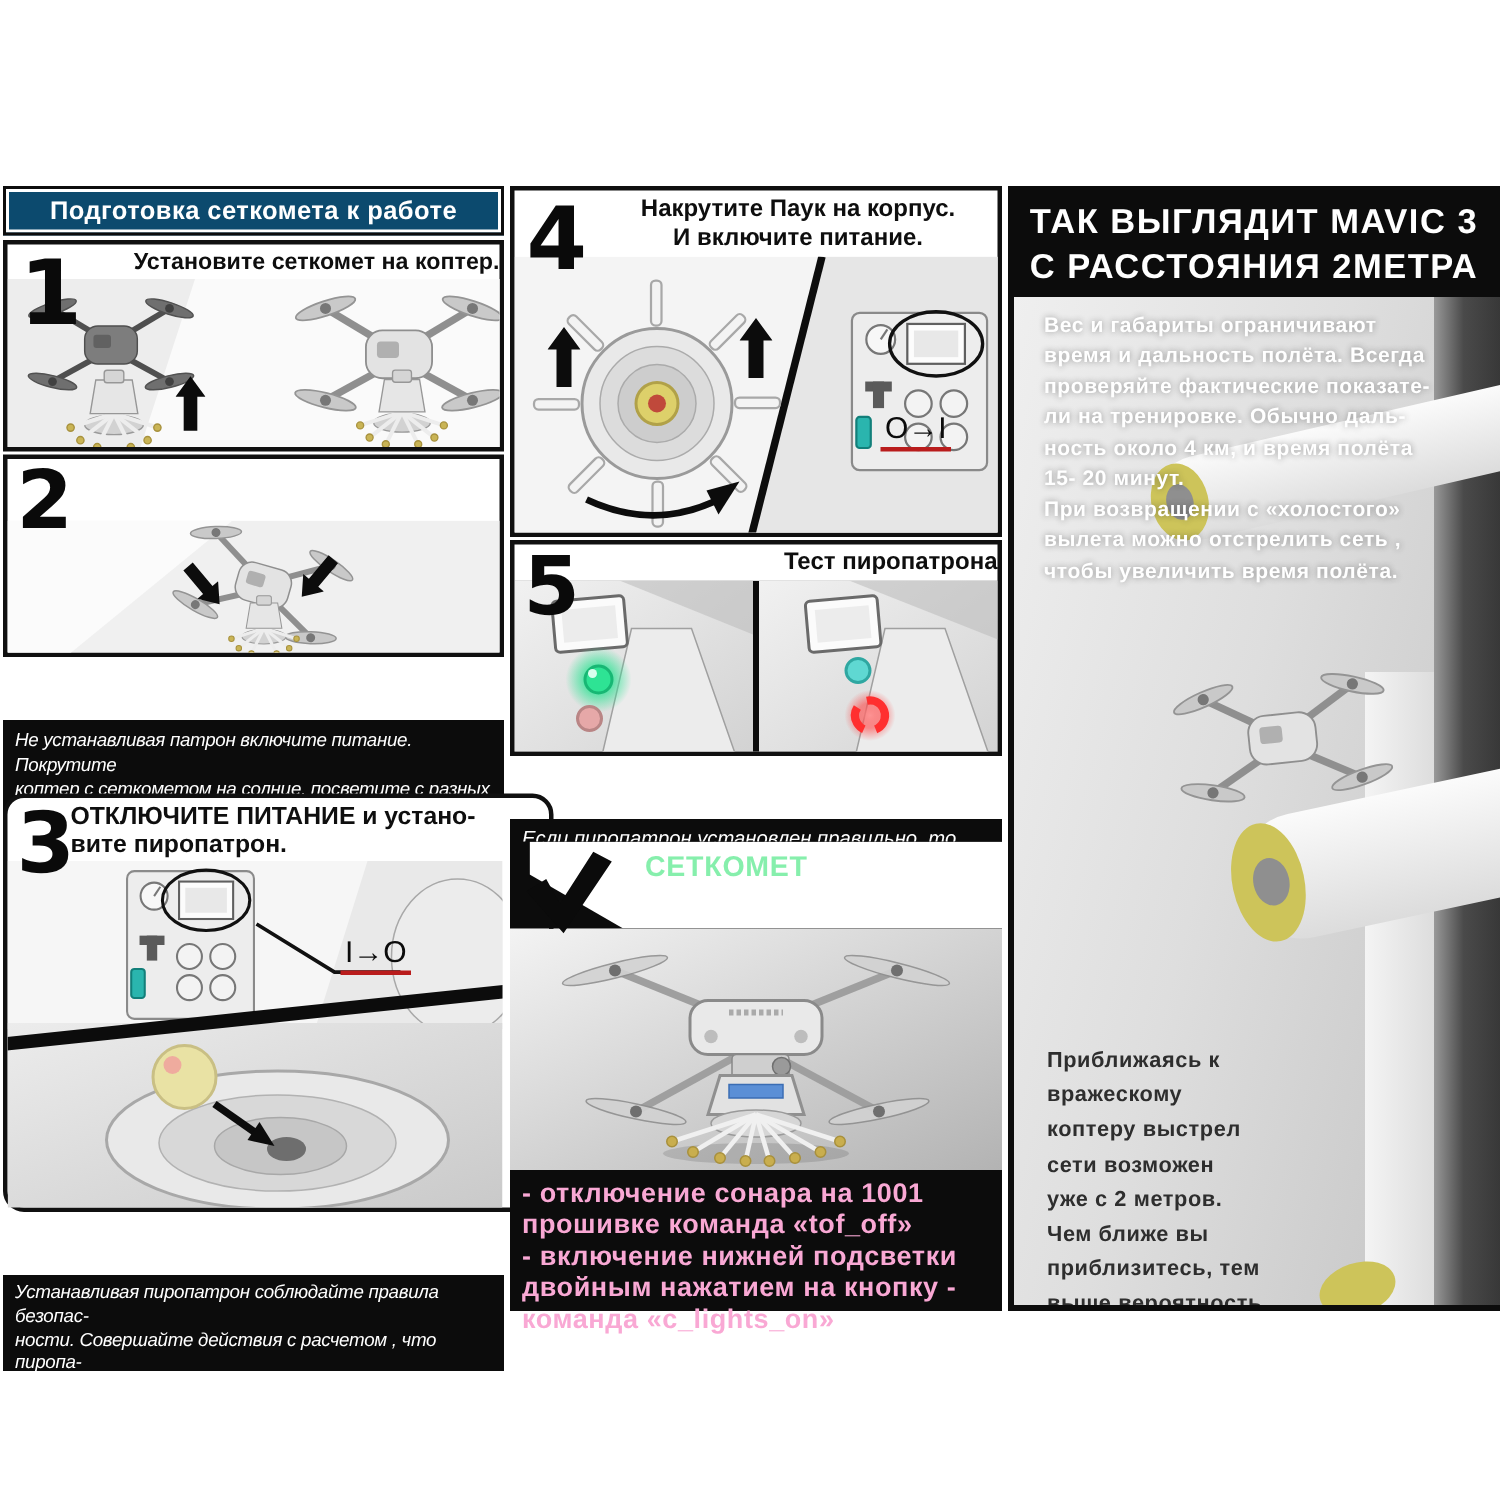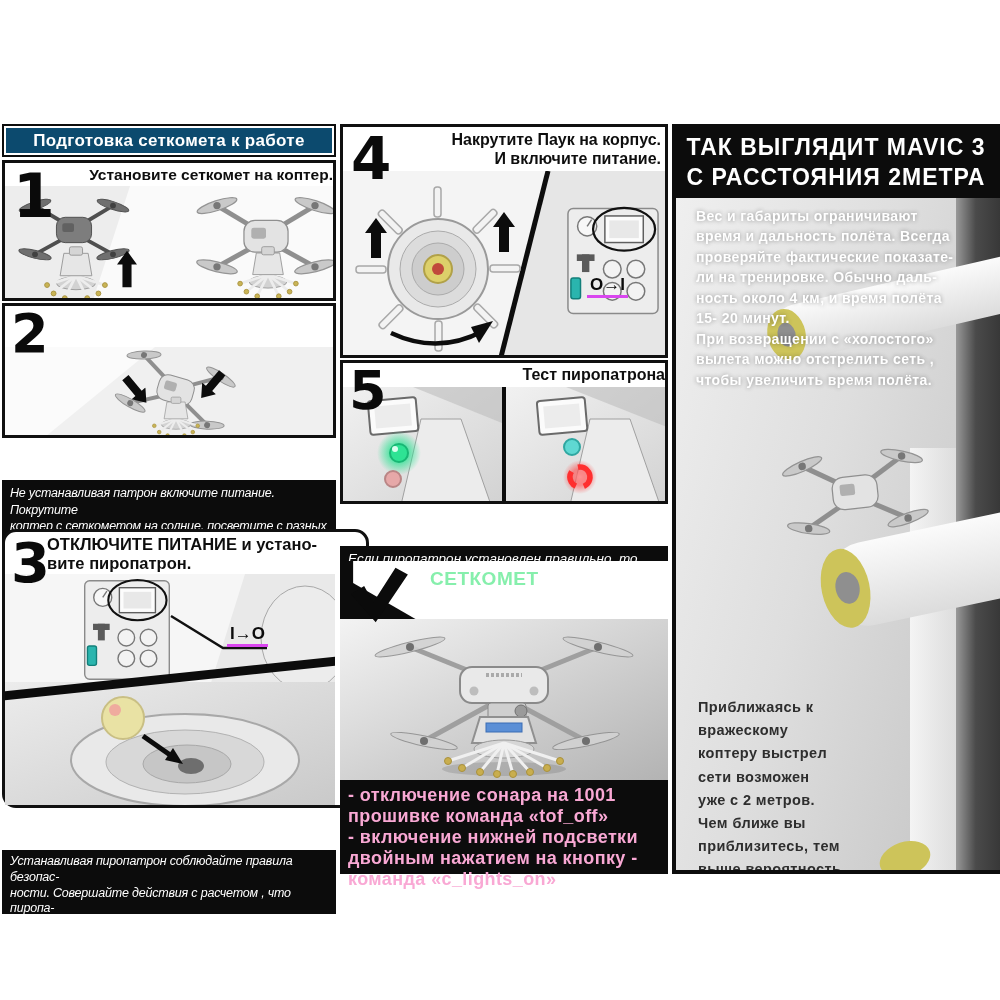--- a/index.html
+++ b/index.html
@@ -6,22 +6,22 @@
   .page{position:relative;width:1000px;height:1000px;background:#fff;overflow:hidden;
         font-family:"Liberation Sans",sans-serif;color:#111;}
   .abs{position:absolute;}
   .box{position:absolute;background:#fff;border:3px solid #101010;box-sizing:border-box;}
   .hdr{font-weight:bold;color:#0e0e0e;text-align:right;white-space:pre-line;line-height:1.18;}
   .num{position:absolute;font-family:"DejaVu Sans",sans-serif;font-weight:900;color:#0a0a0a;
        line-height:.9;z-index:6;}
   .imgbox{position:absolute;overflow:hidden;}
   .noteblk{position:absolute;background:#0c0c0c;color:#fff;font-style:italic;
            white-space:pre-line;box-sizing:border-box;margin-top:40px;}
-  .swlabel{position:absolute;font-weight:bold;font-size:17px;color:#0b0b0b;
-           border-bottom:3px solid #d946ef;padding:0 3px;z-index:5;background:transparent;}
+  .swlabel{position:absolute;font-weight:normal;font-size:20px;color:#0b0b0b;
+           border-bottom:3px solid #b91c1c;padding:0 3px;z-index:5;background:transparent;}
   .lt-title{position:absolute;left:2px;top:124px;width:334px;height:33px;background:#0c4a6e;
             color:#fff;font-weight:bold;font-size:17px;display:flex;align-items:center;
             justify-content:center;box-shadow:inset 0 0 0 2px #fff;border:2px solid #0d0d0d;
             box-sizing:border-box;letter-spacing:.3px;}
   .mid-black{position:absolute;background:#0c0c0c;box-sizing:border-box;}
   .banner-white{position:absolute;inset:0;background:#fff;
                 clip-path:polygon(4% 0,100% 0,100% 100%,23% 100%,4% 38%);}
   .banner-text{position:absolute;left:90px;top:6px;font-weight:bold;font-size:19px;
                line-height:1.25;color:#86efac;z-index:3;letter-spacing:.5px;}
   .commands{position:absolute;background:#0c0c0c;color:#f9a8d4;font-weight:bold;
@@ -215,21 +215,21 @@
       <div class="swlabel" style="left:222px;top:50px;">I→O</div>
     </div>
   </div>
 
   <div class="noteblk" style="left:2px;top:810px;width:334px;height:64px;font-size:12.5px;line-height:1.26;padding:4px 8px;letter-spacing:-.2px;">Устанавливая пиропатрон соблюдайте правила безопас-
 ности. Совершайте действия с расчетом , что пиропа-
 трон может выстрелить в любой момент. Не направ-
 ляйте на людей , горючие и  взрывоопасные предметы.</div>
 
   <div class="box" style="left:340px;top:124px;width:328px;height:234px;">
-    <div class="hdr" style="padding:4px 4px 0 60px;font-size:16px;text-align:right;">Накрутите Паук на корпус.
+    <div class="hdr" style="padding:4px 4px 0 60px;font-size:16px;text-align:center;">Накрутите Паук на корпус.
 И включите питание.</div>
     <div class="num" style="left:8px;top:6px;font-size:58px;">4</div>
     <div class="imgbox" style="left:0;top:44px;right:0;bottom:0;">
       <svg width="324" height="186" viewBox="0 0 324 186">
         <rect width="324" height="186" fill="#f4f4f4"></rect>
         <polygon points="205,0 324,0 324,186 158,186" fill="#e6e6e6"></polygon>
         <line x1="205" y1="0" x2="158" y2="186" stroke="#0d0d0d" stroke-width="5"></line>
         <g>
           <g stroke="#a8a8a8" stroke-width="1.5" fill="#f3f3f3">
             <rect x="147" y="94" width="30" height="7" rx="3"></rect>

